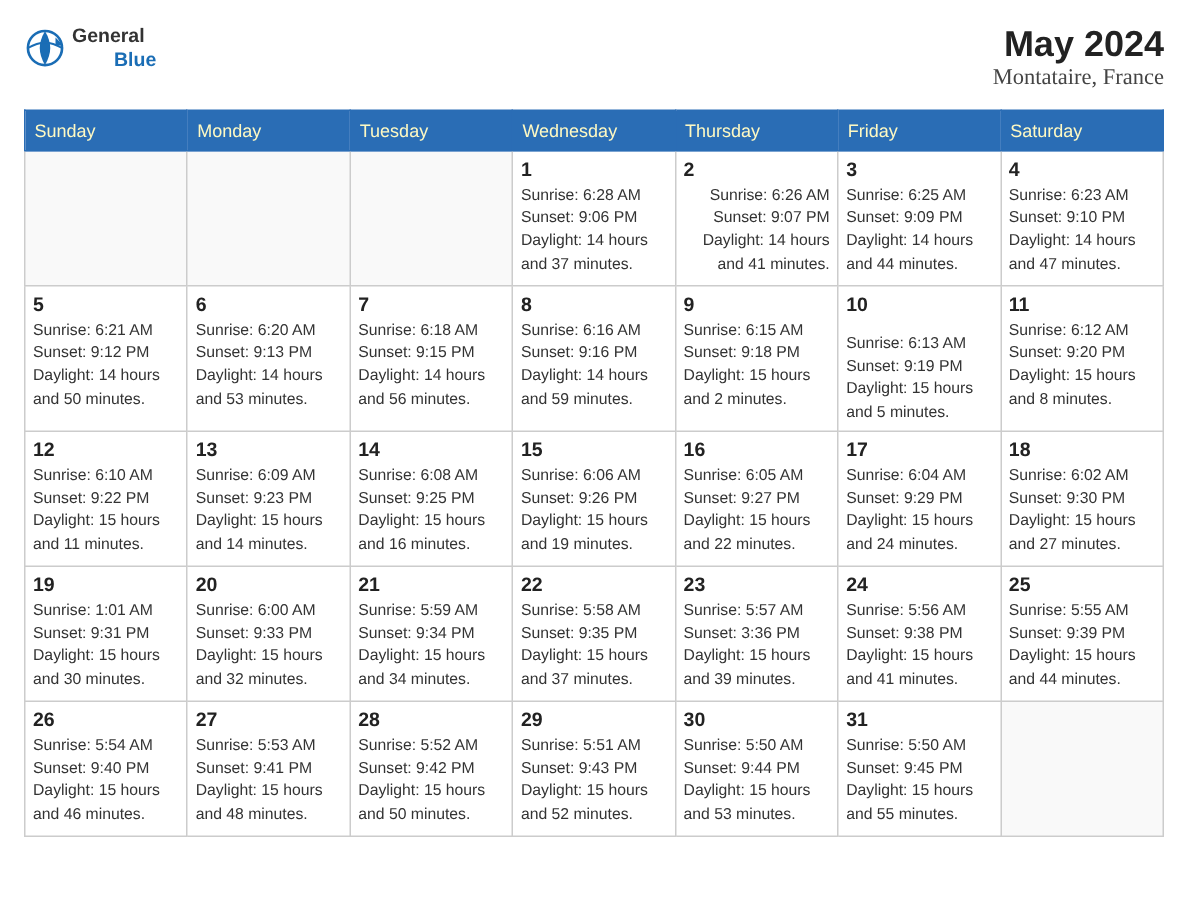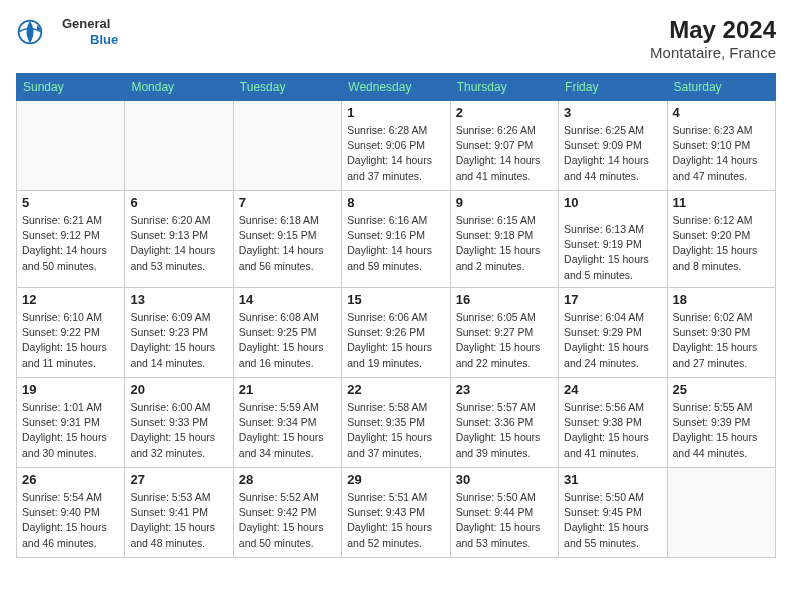--- a/index.html
+++ b/index.html
@@ -12,21 +12,21 @@
     }
     .header {
       display: flex;
       justify-content: space-between;
       align-items: flex-start;
       margin-bottom: 12px;
     }
     .logo {
       display: flex;
       align-items: center;
-      gap: 18px;
+      gap: 4px;
     }
     .logo-text {
       display: flex;
       flex-direction: column;
       font-size: 13px;
       font-weight: bold;
       line-height: 1.2;
     }
     .logo-text span:first-child { color: #333; }
     .logo-text span:last-child { color: #1a6db5; padding-left: 28px; }
@@ -38,29 +38,30 @@
       text-align: right;
     }
     .title-block .month-year {
       font-size: 24px;
       font-weight: bold;
       color: #222;
     }
     .title-block .location {
       font-size: 15px;
       color: #444;
+      font-family: Liberation Serif, serif;
     }
     .calendar {
       width: 100%;
       border-collapse: collapse;
       font-size: 11px;
     }
     .calendar th {
       background: #2a6db5;
-      color: #86efac;
+      color: #fef9c3;
       text-align: left;
       padding: 6px 6px;
       font-size: 12px;
       font-weight: normal;
       border: 1px solid #2a6db5;
     }
     .calendar td {
       border: 1px solid #ccc;
       vertical-align: top;
       padding: 4px 5px;
@@ -130,21 +131,21 @@
         <td class="empty"></td>
         <td>
           <div class="day-number">1</div>
           <div class="day-info" style="white-space: pre-line;">Sunrise: 6:28 AM
 Sunset: 9:06 PM
 Daylight: 14 hours
 and 37 minutes.</div>
         </td>
         <td>
           <div class="day-number">2</div>
-          <div class="day-info" style="white-space: pre-line;">Sunrise: 6:26 AM
+          <div class="day-info" style="white-space: pre-line; text-align: right;">Sunrise: 6:26 AM
 Sunset: 9:07 PM
 Daylight: 14 hours
 and 41 minutes.</div>
         </td>
         <td>
           <div class="day-number">3</div>
           <div class="day-info" style="white-space: pre-line;">Sunrise: 6:25 AM
 Sunset: 9:09 PM
 Daylight: 14 hours
 and 44 minutes.</div>

